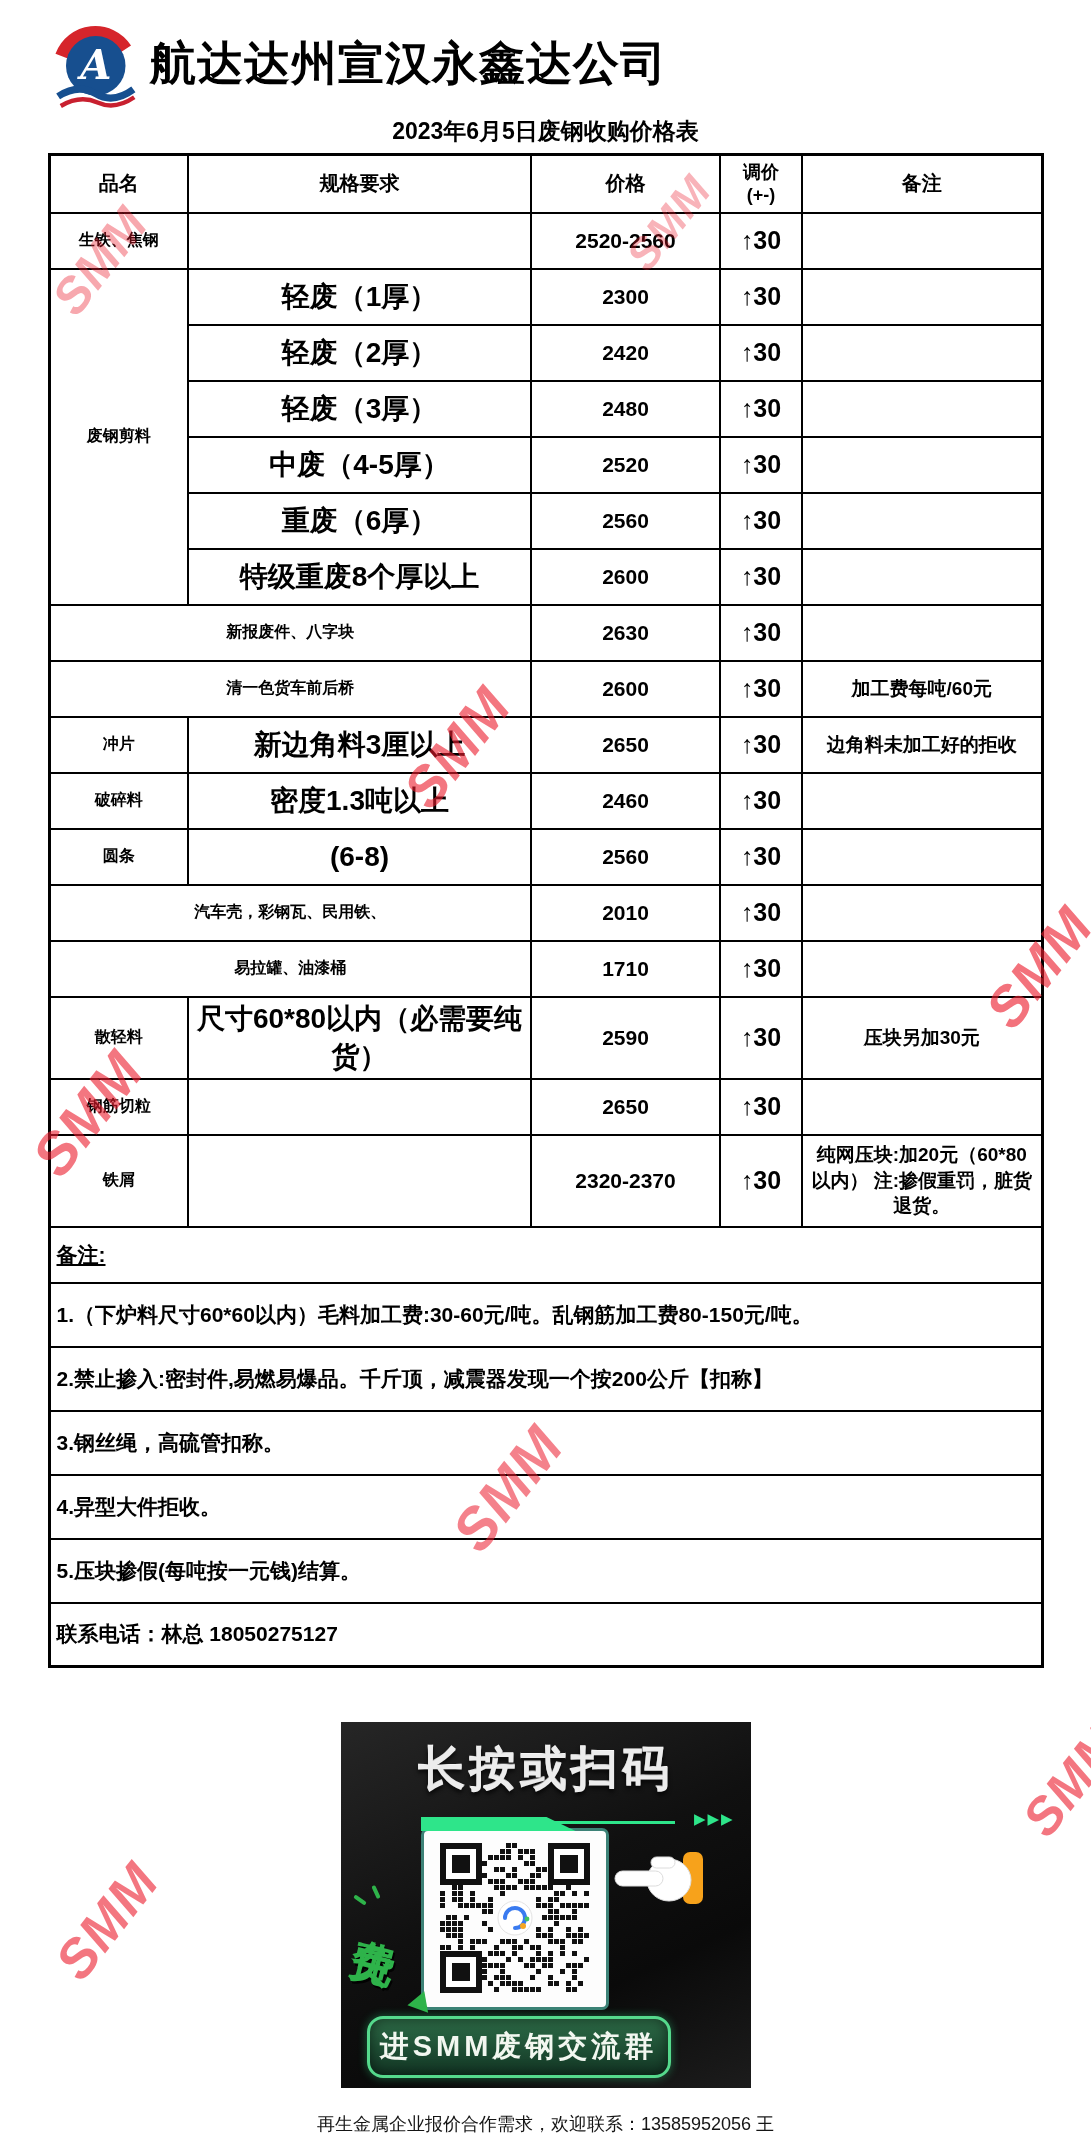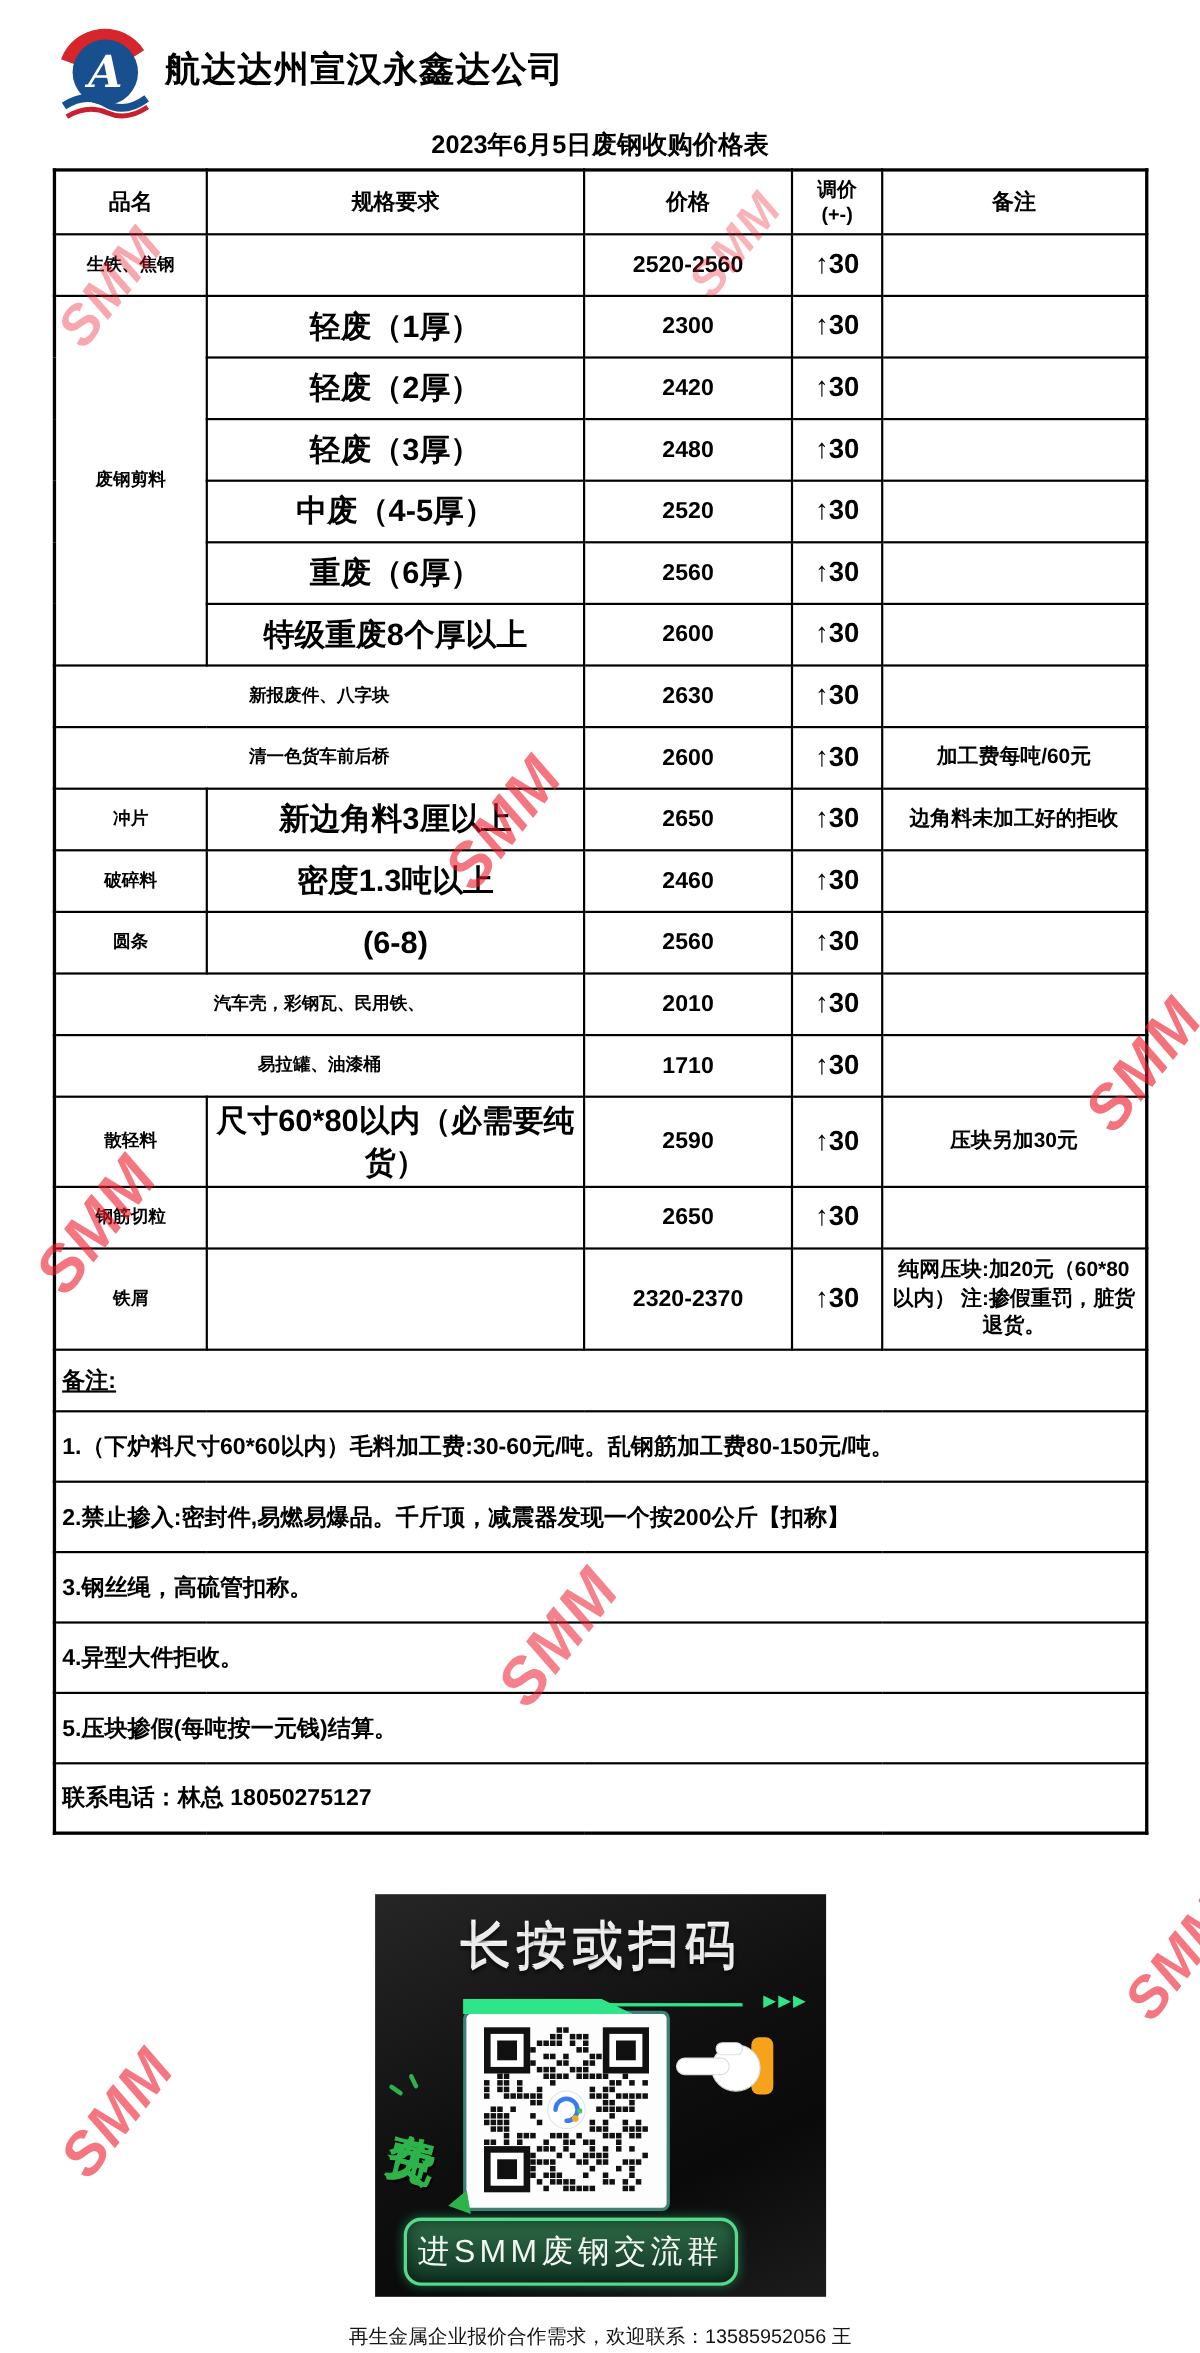--- a/index.html
+++ b/index.html
@@ -3,21 +3,21 @@
 <meta charset="utf-8">
 <style>
   html,body{margin:0;padding:0;}
   body{
     width:1091px;height:2139px;position:relative;background:#fff;overflow:hidden;
     font-family:"Liberation Sans","DejaVu Sans",sans-serif;color:#000;
   }
   
   .header{display:flex;align-items:center;padding:12px 0 0 50px;height:104px;}
   .logo{flex:0 0 auto;}
-  .company-name{font-size:32px;font-weight:900;letter-spacing:1px;margin-left:12px;white-space:nowrap;}
+  .company-name{font-size:46px;font-weight:900;letter-spacing:1px;margin-left:12px;white-space:nowrap;}
   .date-title{text-align:center;font-size:23px;font-weight:bold;margin:0 0 6px 0;}
   
   table.price{border-collapse:collapse;table-layout:fixed;width:993px;margin:0 auto;border:3px solid #000;}
   table.price td,table.price th{border:2px solid #000;font-weight:bold;color:#000;padding:2px 6px;overflow:hidden;}
   col.c-name{width:139px;} col.c-spec{width:343px;} col.c-price{width:189px;} col.c-adj{width:82px;} col.c-note{width:240px;}
   tr.hd{height:58px;} tr.d{height:56px;} tr.tall{height:92px;}
   tr.bz{height:56px;text-decoration:underline;} tr.noter{height:64px;}
   th{font-size:20px;text-align:center;}
   th .adj2{font-size:18px;line-height:1.25;}
   td.nm{font-size:16px;text-align:center;}
@@ -26,42 +26,42 @@
   td.aj{font-size:25px;text-align:center;}
   td.nt{font-size:19px;text-align:center;line-height:1.35;}
   td.notecell{font-size:21px;text-align:left;padding-left:12px;}
   
   .wm{position:absolute;font-style:italic;font-weight:900;color:#ec1c2d;
       transform:rotate(-52deg);pointer-events:none;letter-spacing:1px;z-index:6;
       font-family:"Liberation Sans","DejaVu Sans",sans-serif;}
   
   .banner{position:relative;width:410px;height:366px;margin:54px auto 0;
           background:linear-gradient(155deg,#262626 0%,#101010 45%,#0a0a0a 70%,#1c1c1c 100%);}
-  .headline{position:absolute;top:16px;width:100%;text-align:center;font-size:47px;font-weight:400;
+  .headline{position:absolute;top:16px;width:100%;text-align:center;font-size:47px;font-weight:700;
             letter-spacing:4px;color:#ececec;text-shadow:0 3px 4px rgba(0,0,0,.75),0 -1px 0 #fff;}
   .topline{position:absolute;top:99px;left:172px;width:162px;height:3px;background:#2ee58a;}
   .arrows{position:absolute;top:88px;right:16px;color:#2ee58a;font-size:15px;letter-spacing:2px;}
   .qr-card{position:absolute;left:80px;top:106px;width:182px;height:176px;background:#fdfdfd;
            border:3px solid #3d8277;border-radius:7px;}
   .qr-tab{position:absolute;top:-14px;left:-3px;width:155px;height:14px;background:#2ee58a;
           clip-path:polygon(0 0,126px 0,155px 100%,0 100%);}
   .qr-card svg{display:block;margin:4px auto 0;}
   .hand{position:absolute;left:270px;top:118px;}
   .free{position:absolute;left:24px;top:186px;font-size:44px;font-weight:900;color:#2eb34a;
         writing-mode:vertical-rl;text-orientation:upright;transform:rotate(14deg);
         text-shadow:2px 2px 0 rgba(0,0,0,.85);line-height:1;}
   .free-arrow{position:absolute;left:70px;top:274px;width:0;height:0;border-left:11px solid transparent;
         border-right:11px solid transparent;border-top:19px solid #2eb34a;transform:rotate(-40deg);}
   .spark1,.spark2{position:absolute;width:14px;height:4px;background:#2eb34a;border-radius:2px;}
   .spark1{left:12px;top:176px;transform:rotate(35deg);}
   .spark2{left:28px;top:168px;transform:rotate(65deg);}
   .join-btn{position:absolute;left:26px;top:294px;width:298px;height:56px;border-radius:16px;
         background:linear-gradient(180deg,#2d6c47,#123524);border:3px solid #55d98c;
         box-shadow:0 0 10px rgba(46,229,138,.4),inset 0 0 14px rgba(0,0,0,.55);
-        color:#f2f7f0;font-size:29px;font-weight:400;letter-spacing:4px;
+        color:#f2f7f0;font-size:29px;font-weight:700;letter-spacing:4px;
         display:flex;align-items:center;justify-content:center;cursor:pointer;}
   .foot{text-align:center;margin-top:24px;font-size:18px;color:#151515;}
 </style>
 </head>
 <body>
 
 <div class="header">
   <svg class="logo" width="88" height="98" viewBox="0 0 100 112">
     <path d="M13 47 A 41 41 0 0 1 86 39" stroke="#d6252b" stroke-width="15" fill="none"></path>
     <circle cx="52" cy="58" r="34" fill="#174f8f"></circle>

